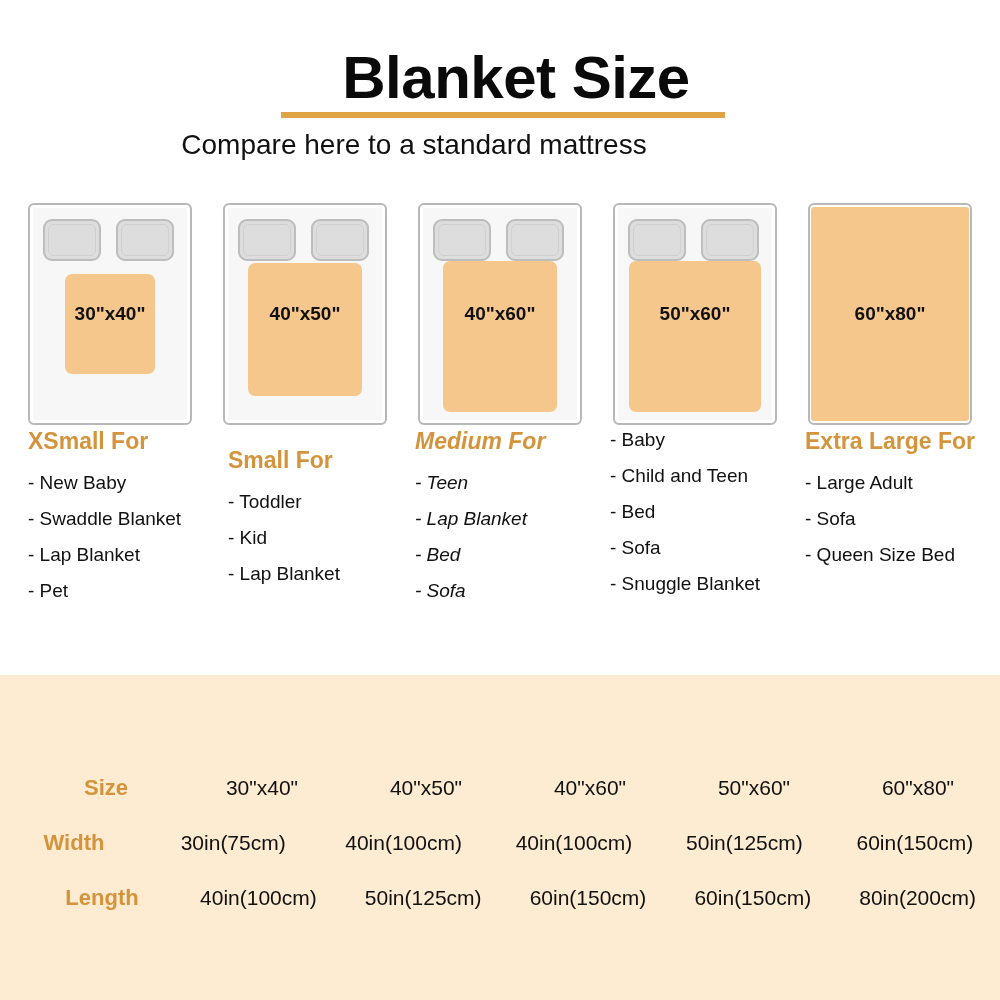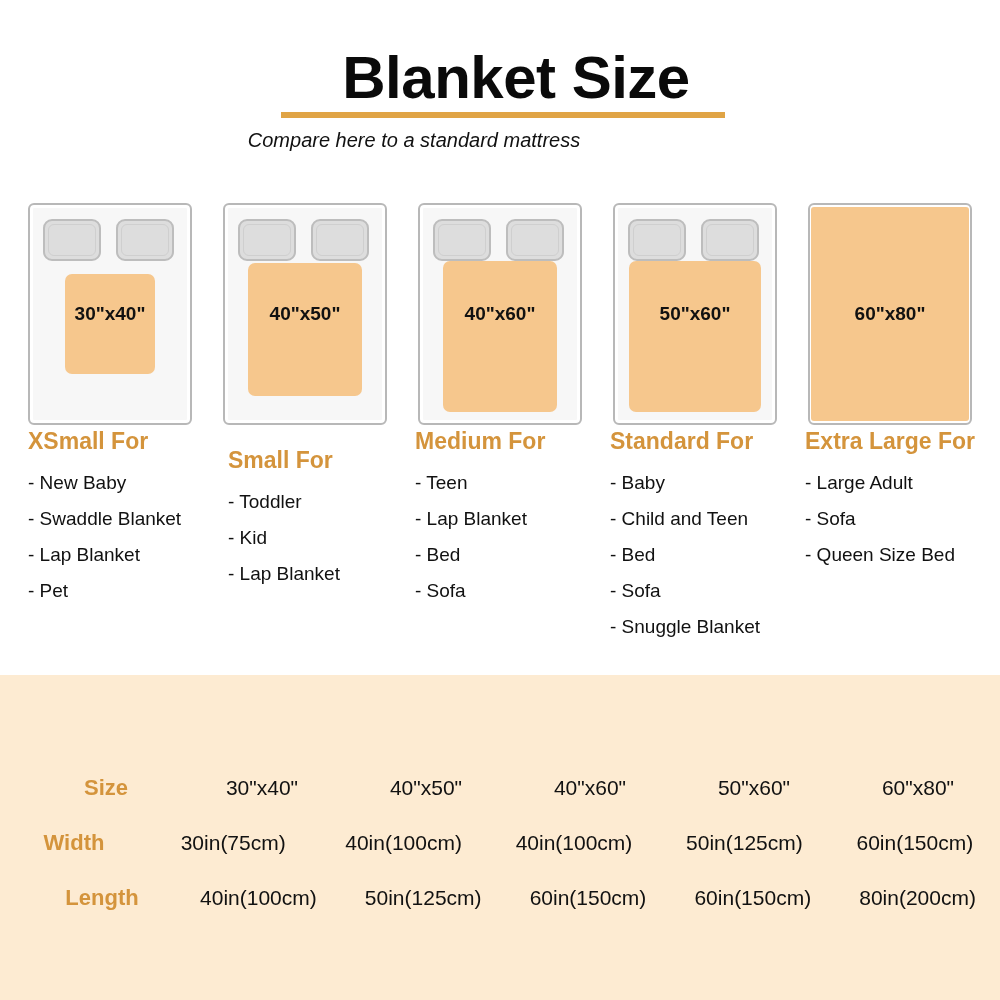--- a/index.html
+++ b/index.html
@@ -43,24 +43,23 @@
     width: 444px;
     height: 6px;
     background: #e0a445;
   }
   #page-subtitle {
     position: absolute;
     left: 0;
     top: 128px;
     width: 828px;
     text-align: center;
-    font-size: 20px;
+    font-size: 28px;
     color: #111111;
     line-height: 1.2;
-    font-style: italic;
   }
 
   
   #beds-row {
     position: absolute;
     left: 0;
     top: 203px;
     width: 1000px;
     height: 222px;
   }
@@ -254,29 +253,28 @@
       <div class="desc-item">- Swaddle Blanket</div>
       <div class="desc-item">- Lap Blanket</div>
       <div class="desc-item">- Pet</div>
     </div>
     <div class="desc-col" style="left: 228px;">
       <div class="desc-heading" style="color: rgb(212, 148, 60); margin-top: 19px;">Small For</div>
       <div class="desc-item">- Toddler</div>
       <div class="desc-item">- Kid</div>
       <div class="desc-item">- Lap Blanket</div>
     </div>
-    <div class="desc-col" style="left: 415px;">
+    <div class="desc-col" style="left: 415px; font-style: italic;">
       <div class="desc-heading" style="color: rgb(212, 148, 60);">Medium For</div>
       <div class="desc-item">- Teen</div>
       <div class="desc-item">- Lap Blanket</div>
       <div class="desc-item">- Bed</div>
       <div class="desc-item">- Sofa</div>
     </div>
     <div class="desc-col" style="left: 610px;">
-      <div class="desc-heading" style="color: rgb(212, 148, 60);">Standard For</div>
       <div class="desc-item">- Baby</div>
       <div class="desc-item">- Child and Teen</div>
       <div class="desc-item">- Bed</div>
       <div class="desc-item">- Sofa</div>
       <div class="desc-item">- Snuggle Blanket</div>
     </div>
     <div class="desc-col" style="left: 805px;">
       <div class="desc-heading" style="color: rgb(212, 148, 60);">Extra Large For</div>
       <div class="desc-item">- Large Adult</div>
       <div class="desc-item">- Sofa</div>

